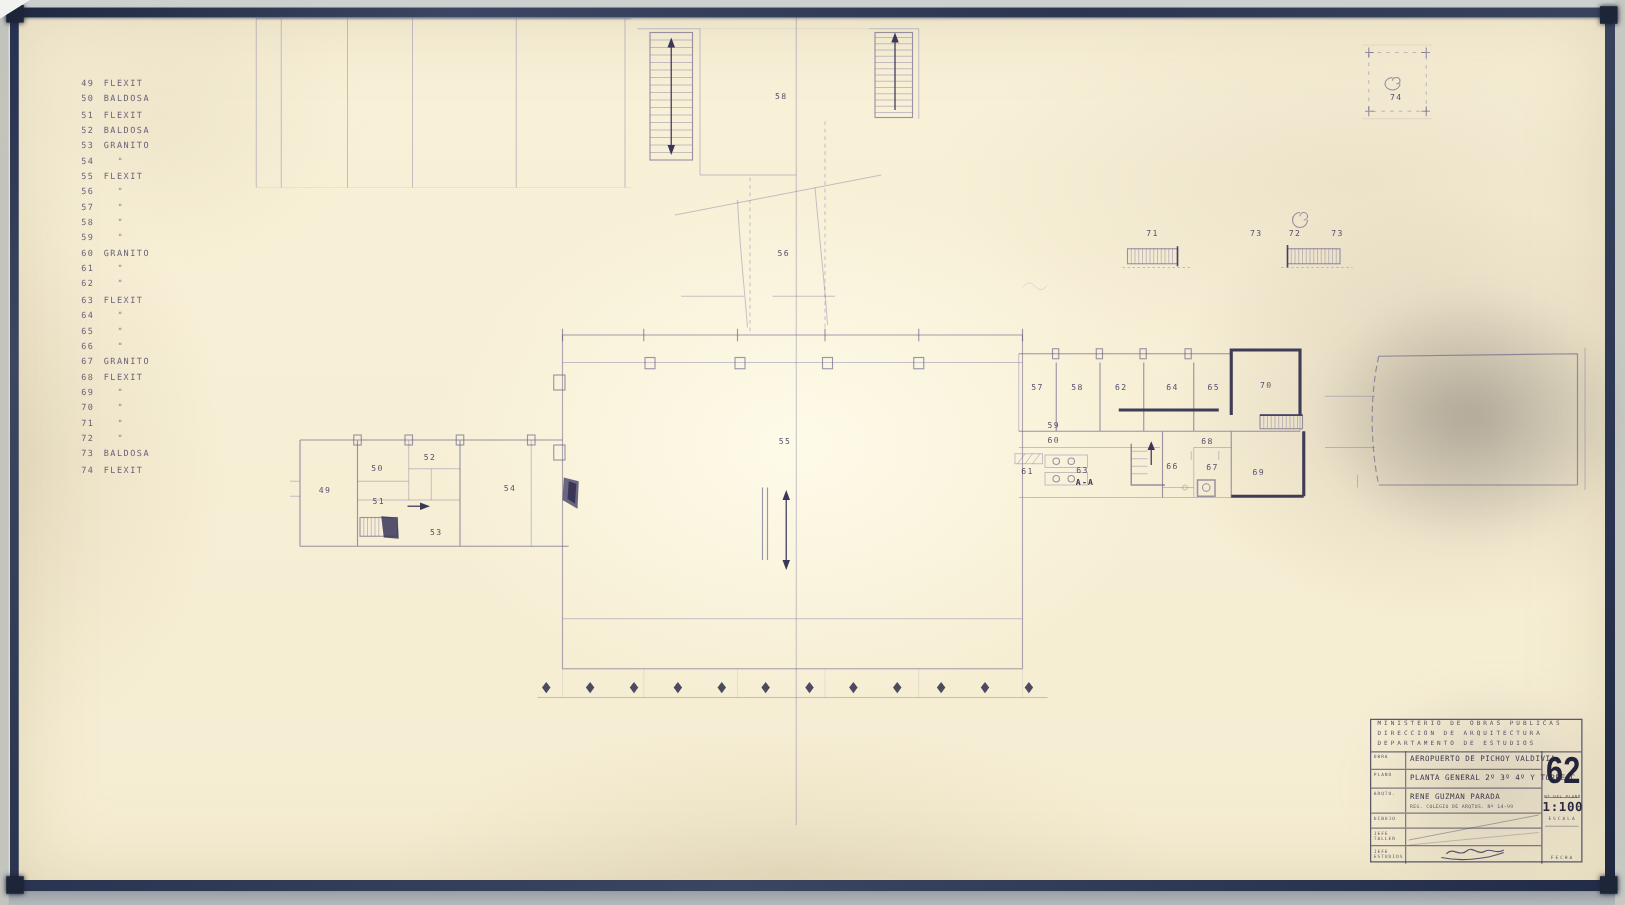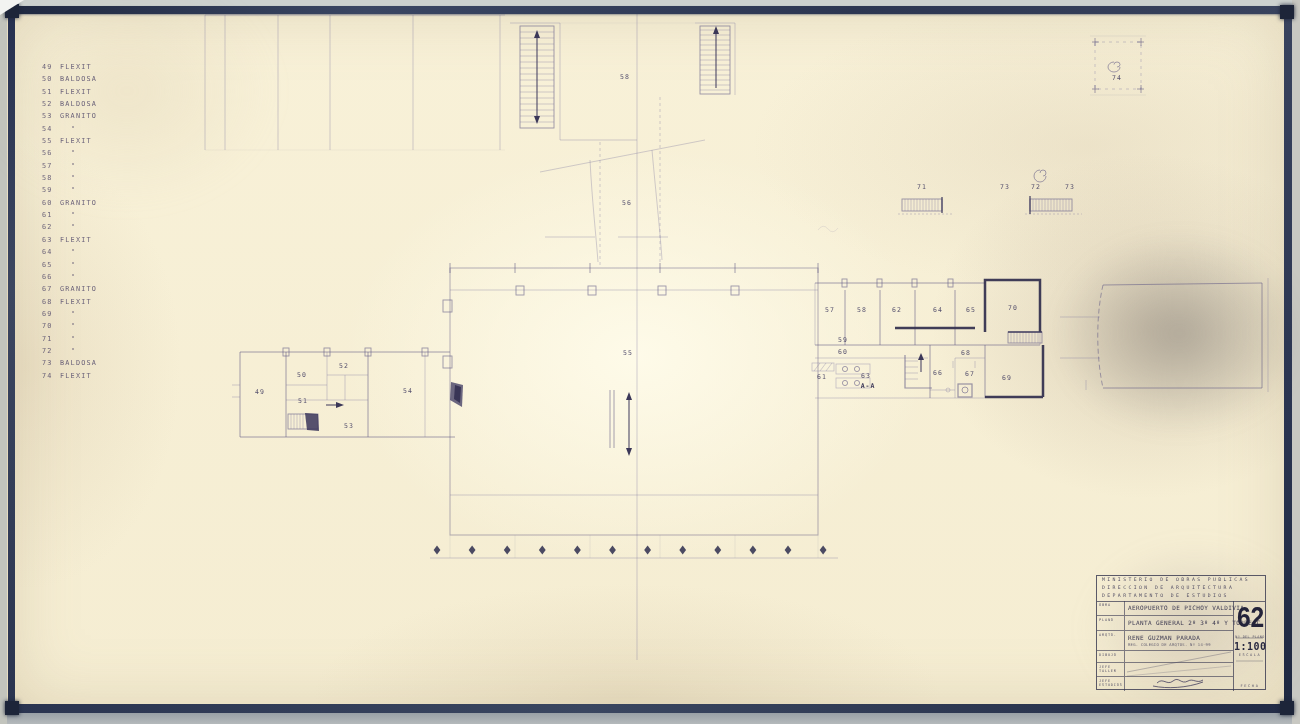--- a/index.html
+++ b/index.html
@@ -49,21 +49,21 @@
   #plan-svg .d{stroke:#3e3a5c;stroke-opacity:.92;stroke-width:1.1;fill:none;}
   #plan-svg .b{stroke:#363350;stroke-opacity:.95;stroke-width:2.5;fill:none;}
   #plan-svg .ah{fill:#3b3758;stroke:none;}
   
   #plan-labels{position:absolute;left:0;top:0;width:1300px;height:724px;z-index:3;pointer-events:none;}
   .room-label{position:absolute;transform:translate(-50%,-50%);font-size:6.5px;letter-spacing:1px;
       color:rgba(58,53,92,.85);white-space:nowrap;}
   .room-label.sec{font-weight:bold;color:rgba(48,44,80,.95);}
   
   #legend{position:absolute;left:42px;top:63px;z-index:3;}
-  .legend-row{height:12.35px;font-size:6.8px;letter-spacing:1.2px;color:rgba(72,64,100,.8);white-space:nowrap;}
+  .legend-row{height:12.35px;font-size:6.8px;letter-spacing:1.2px;color:rgba(72,64,100,.8);white-space:nowrap;margin-left:23px;}
   .legend-row .num{display:inline-block;width:18px;}
   .legend-row .mat{display:inline-block;}
   .legend-row .mat.ditto{padding-left:11px;color:rgba(72,64,100,.65);}
   
   #titleblock{position:absolute;left:1096px;top:575px;width:170px;height:115px;z-index:4;
       border:1px solid rgba(52,52,78,.8);color:#3a3856;box-sizing:border-box;}
   #tb-agency{position:absolute;left:0;top:0;width:100%;height:25px;border-bottom:.8px solid rgba(52,52,78,.7);}
   .agency-line{height:8px;line-height:8px;padding-left:5px;font-size:4.8px;letter-spacing:2.4px;color:rgba(55,52,82,.85);white-space:nowrap;}
   #tb-rows{position:absolute;left:0;top:25px;width:136px;height:90px;}
   .tb-row{position:relative;border-bottom:.8px solid rgba(52,52,78,.6);box-sizing:border-box;}

